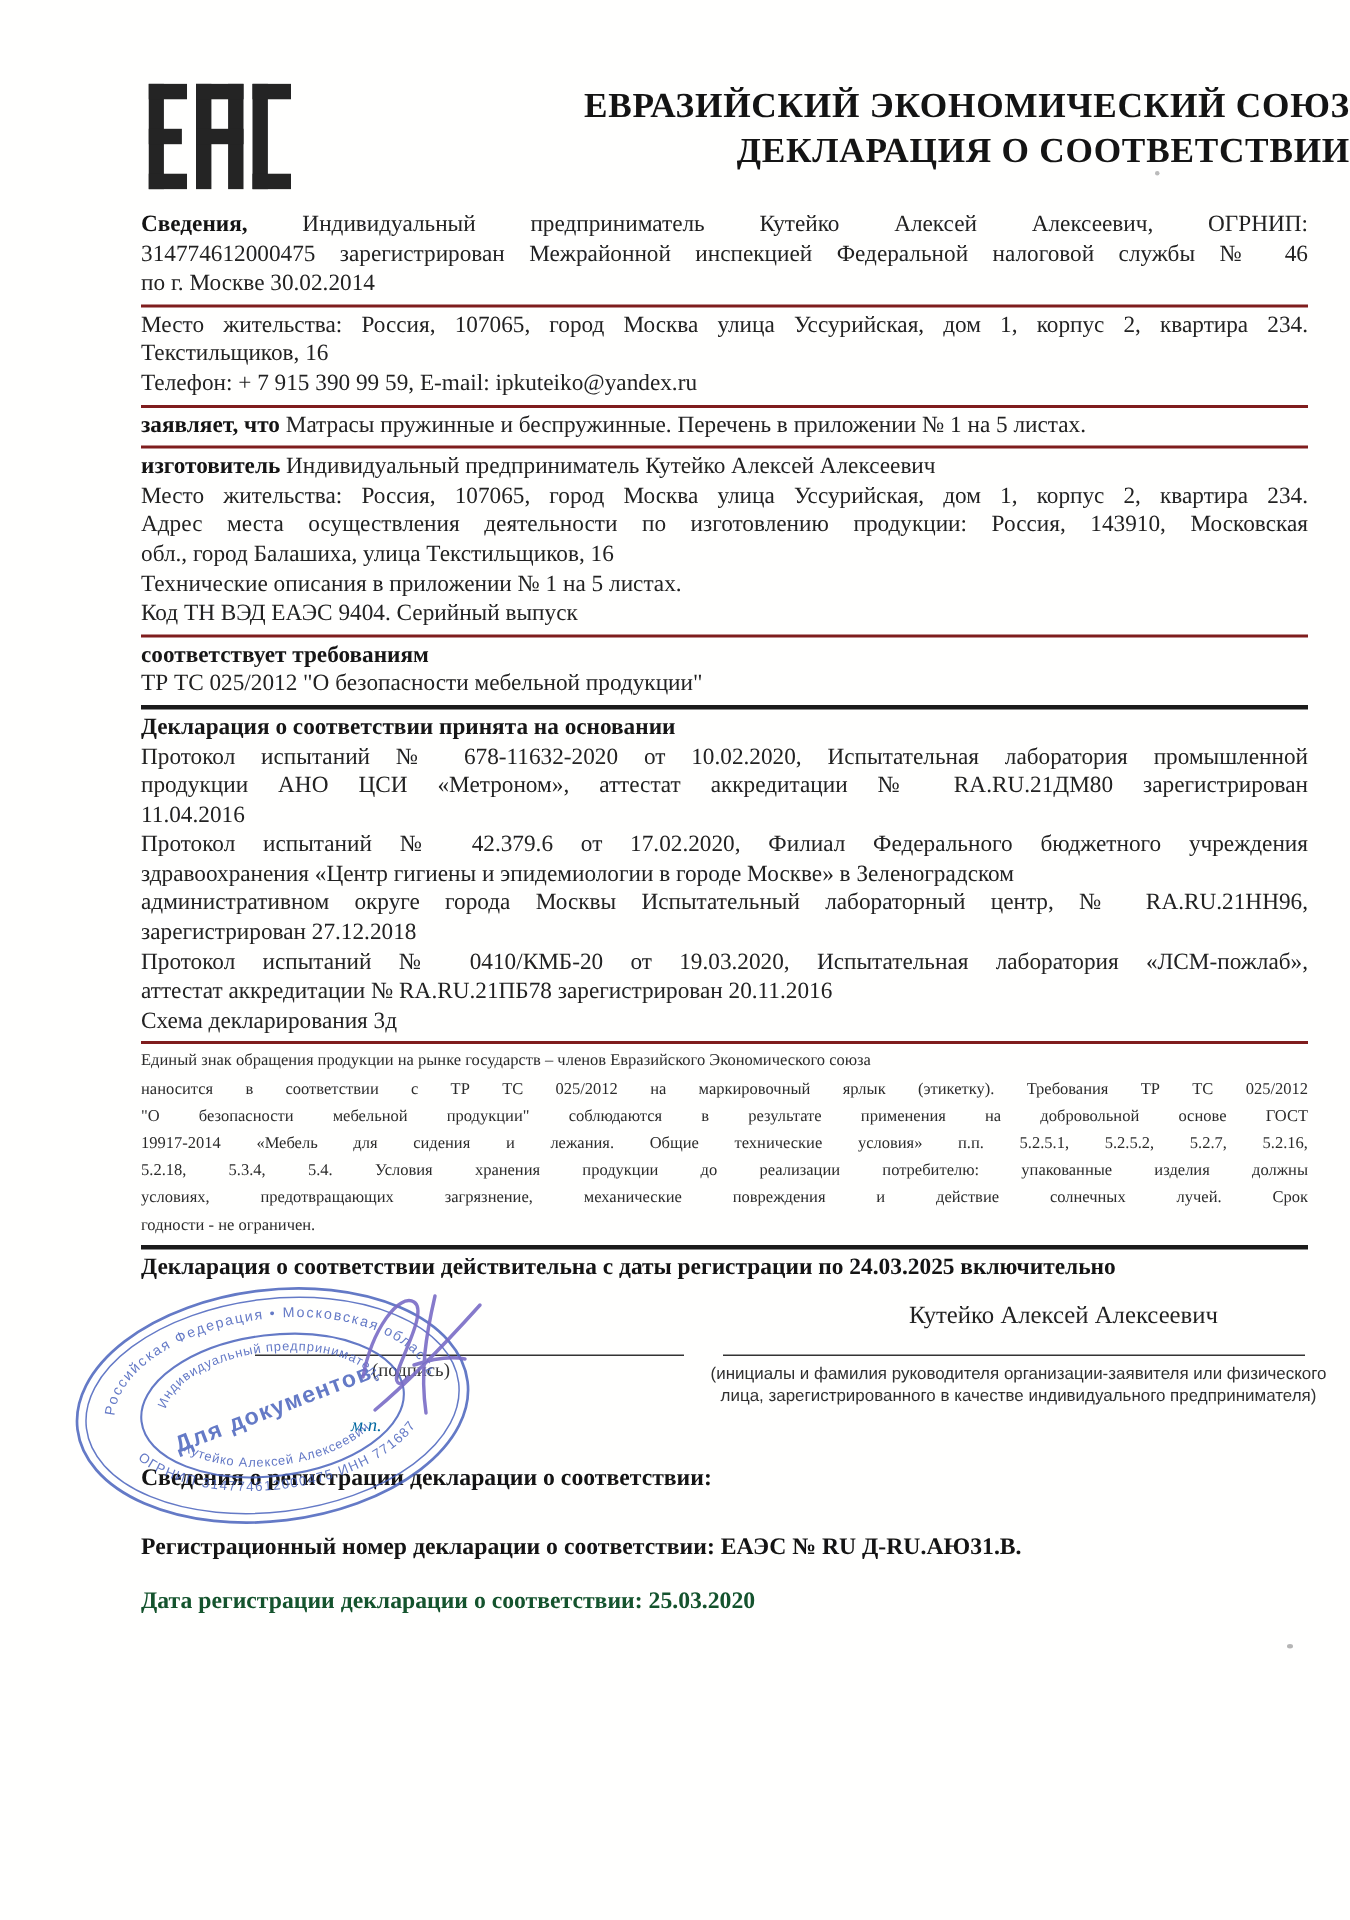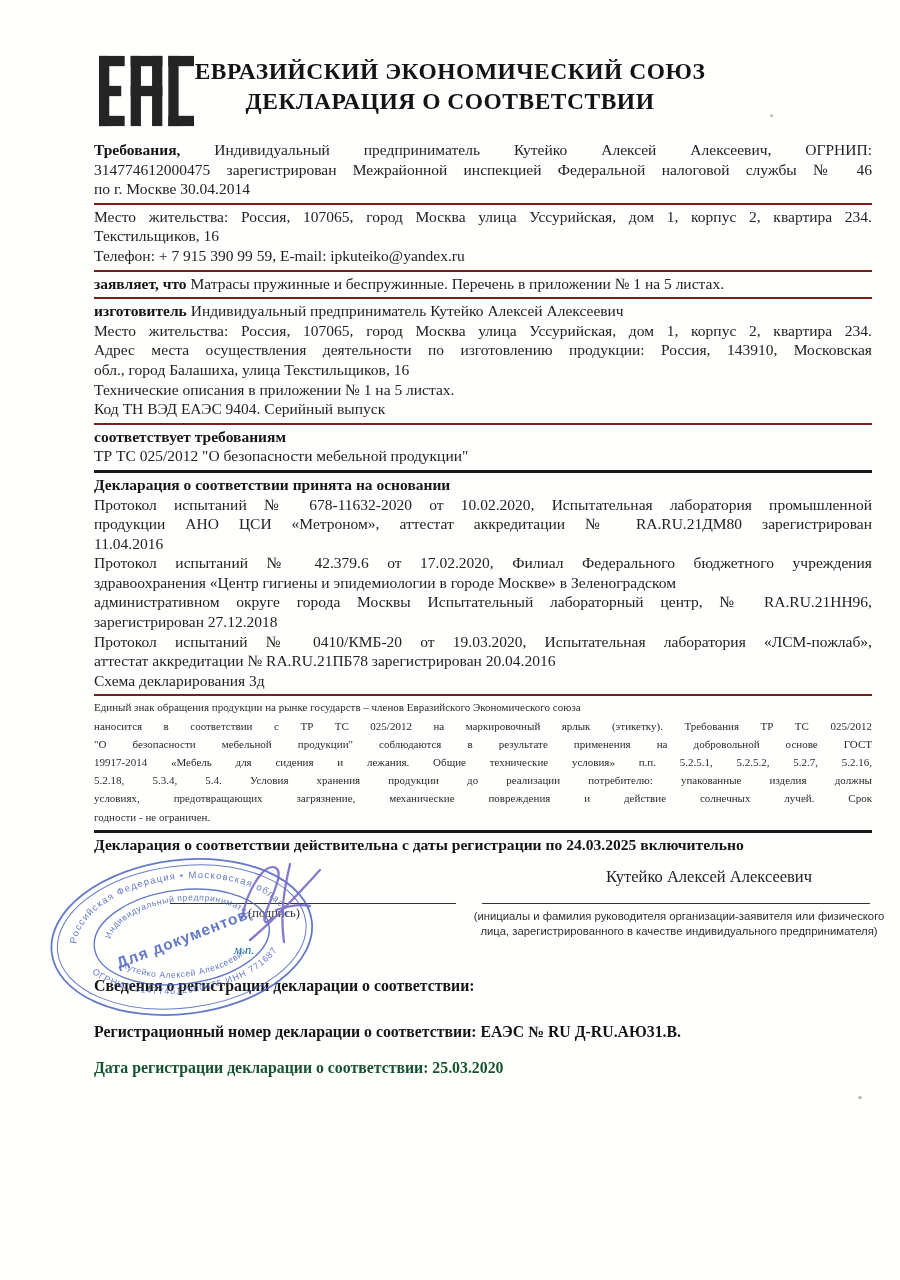--- a/index.html
+++ b/index.html
@@ -1,21 +1,21 @@
 <!DOCTYPE html>
 <html><head>
 <meta charset="utf-8">
 <style>
   html,body{margin:0;padding:0;background:#ffffff;}
   .page{position:relative;width:900px;height:1280px;background:#fffffe;overflow:hidden;
         font-family:"Liberation Serif",serif;color:#1e1e1e;}
   
   .logo{position:absolute;left:99px;top:54px;}
   .titles{position:absolute;left:0;top:56px;width:100%;text-align:center;}
-  .title-line{font-weight:bold;font-size:23.5px;line-height:30px;letter-spacing:.5px;color:#141414;}
+  .title-line{font-weight:bold;font-size:23.5px;line-height:30px;letter-spacing:.5px;color:#141414;text-align:right;}
   
   .docbody{position:absolute;left:94px;top:138px;width:778px;}
   .sec{padding:2px 0 4px 0;}
   .rule-thin{border-top:2px solid #7f1d1d;}
   .rule-thick{border-top:3px solid #1b1b1b;}
   .tline{font-size:15.5px;line-height:19.6px;white-space:nowrap;color:#222;}
   .just{white-space:normal;text-align:justify;text-align-last:justify;}
   .sec-header{font-weight:bold;font-size:15.5px;line-height:19.6px;color:#161616;}
   .small-lines .tline{font-size:11px;line-height:18.2px;color:#2b2b2b;}
   b{font-weight:bold;color:#141414;}
@@ -63,23 +63,23 @@
   </div>
 
   <div class="titles">
     <div class="title-line">ЕВРАЗИЙСКИЙ ЭКОНОМИЧЕСКИЙ СОЮЗ</div>
     <div class="title-line">ДЕКЛАРАЦИЯ О СООТВЕТСТВИИ</div>
   </div>
 
   <div class="docbody">
 
     <div class="sec">
-        <div class="tline just"><b>Требования,</b> Индивидуальный предприниматель Кутейко Алексей Алексеевич, ОГРНИП:</div>
+        <div class="tline just"><b>Сведения,</b> Индивидуальный предприниматель Кутейко Алексей Алексеевич, ОГРНИП:</div>
         <div class="tline just">314774612000475 зарегистрирован Межрайонной инспекцией Федеральной налоговой службы № 46</div>
-        <div class="tline">по г. Москве 30.04.2014</div>
+        <div class="tline">по г. Москве 30.02.2014</div>
       </div>
 
     <div class="sec rule-thin">
         <div class="tline just">Место жительства: Россия, 107065, город Москва улица Уссурийская, дом 1, корпус 2, квартира 234.</div>
         <div class="tline">Текстильщиков, 16</div>
         <div class="tline">Телефон: + 7 915 390 99 59, E-mail: ipkuteiko@yandex.ru</div>
       </div>
 
     <div class="sec rule-thin">
         <div class="tline"><b>заявляет, что</b> Матрасы пружинные и беспружинные. Перечень в приложении № 1 на 5 листах.</div>
@@ -105,21 +105,21 @@
       <div class="sec-header">Декларация о соответствии принята на основании</div>
       <div>
           <div class="tline just">Протокол испытаний № 678-11632-2020 от 10.02.2020, Испытательная лаборатория промышленной</div>
           <div class="tline just">продукции АНО ЦСИ «Метроном», аттестат аккредитации № RA.RU.21ДМ80 зарегистрирован</div>
           <div class="tline">11.04.2016</div>
           <div class="tline just">Протокол испытаний № 42.379.6 от 17.02.2020, Филиал Федерального бюджетного учреждения</div>
           <div class="tline">здравоохранения «Центр гигиены и эпидемиологии в городе Москве» в Зеленоградском</div>
           <div class="tline just">административном округе города Москвы Испытательный лабораторный центр, № RA.RU.21НН96,</div>
           <div class="tline">зарегистрирован 27.12.2018</div>
           <div class="tline just">Протокол испытаний № 0410/КМБ-20 от 19.03.2020, Испытательная лаборатория «ЛСМ-пожлаб»,</div>
-          <div class="tline">аттестат аккредитации № RA.RU.21ПБ78 зарегистрирован 20.04.2016</div>
+          <div class="tline">аттестат аккредитации № RA.RU.21ПБ78 зарегистрирован 20.11.2016</div>
           <div class="tline">Схема декларирования 3д</div>
         </div>
     </div>
 
     <div class="sec rule-thin">
       <div class="small-lines">
           <div class="tline">Единый знак обращения продукции на рынке государств – членов Евразийского Экономического союза</div>
           <div class="tline just">наносится в соответствии с ТР ТС 025/2012 на маркировочный ярлык (этикетку). Требования ТР ТС 025/2012</div>
           <div class="tline just">"О безопасности мебельной продукции" соблюдаются в результате применения на добровольной основе ГОСТ</div>
           <div class="tline just">19917-2014 «Мебель для сидения и лежания. Общие технические условия» п.п. 5.2.5.1, 5.2.5.2, 5.2.7, 5.2.16,</div>

